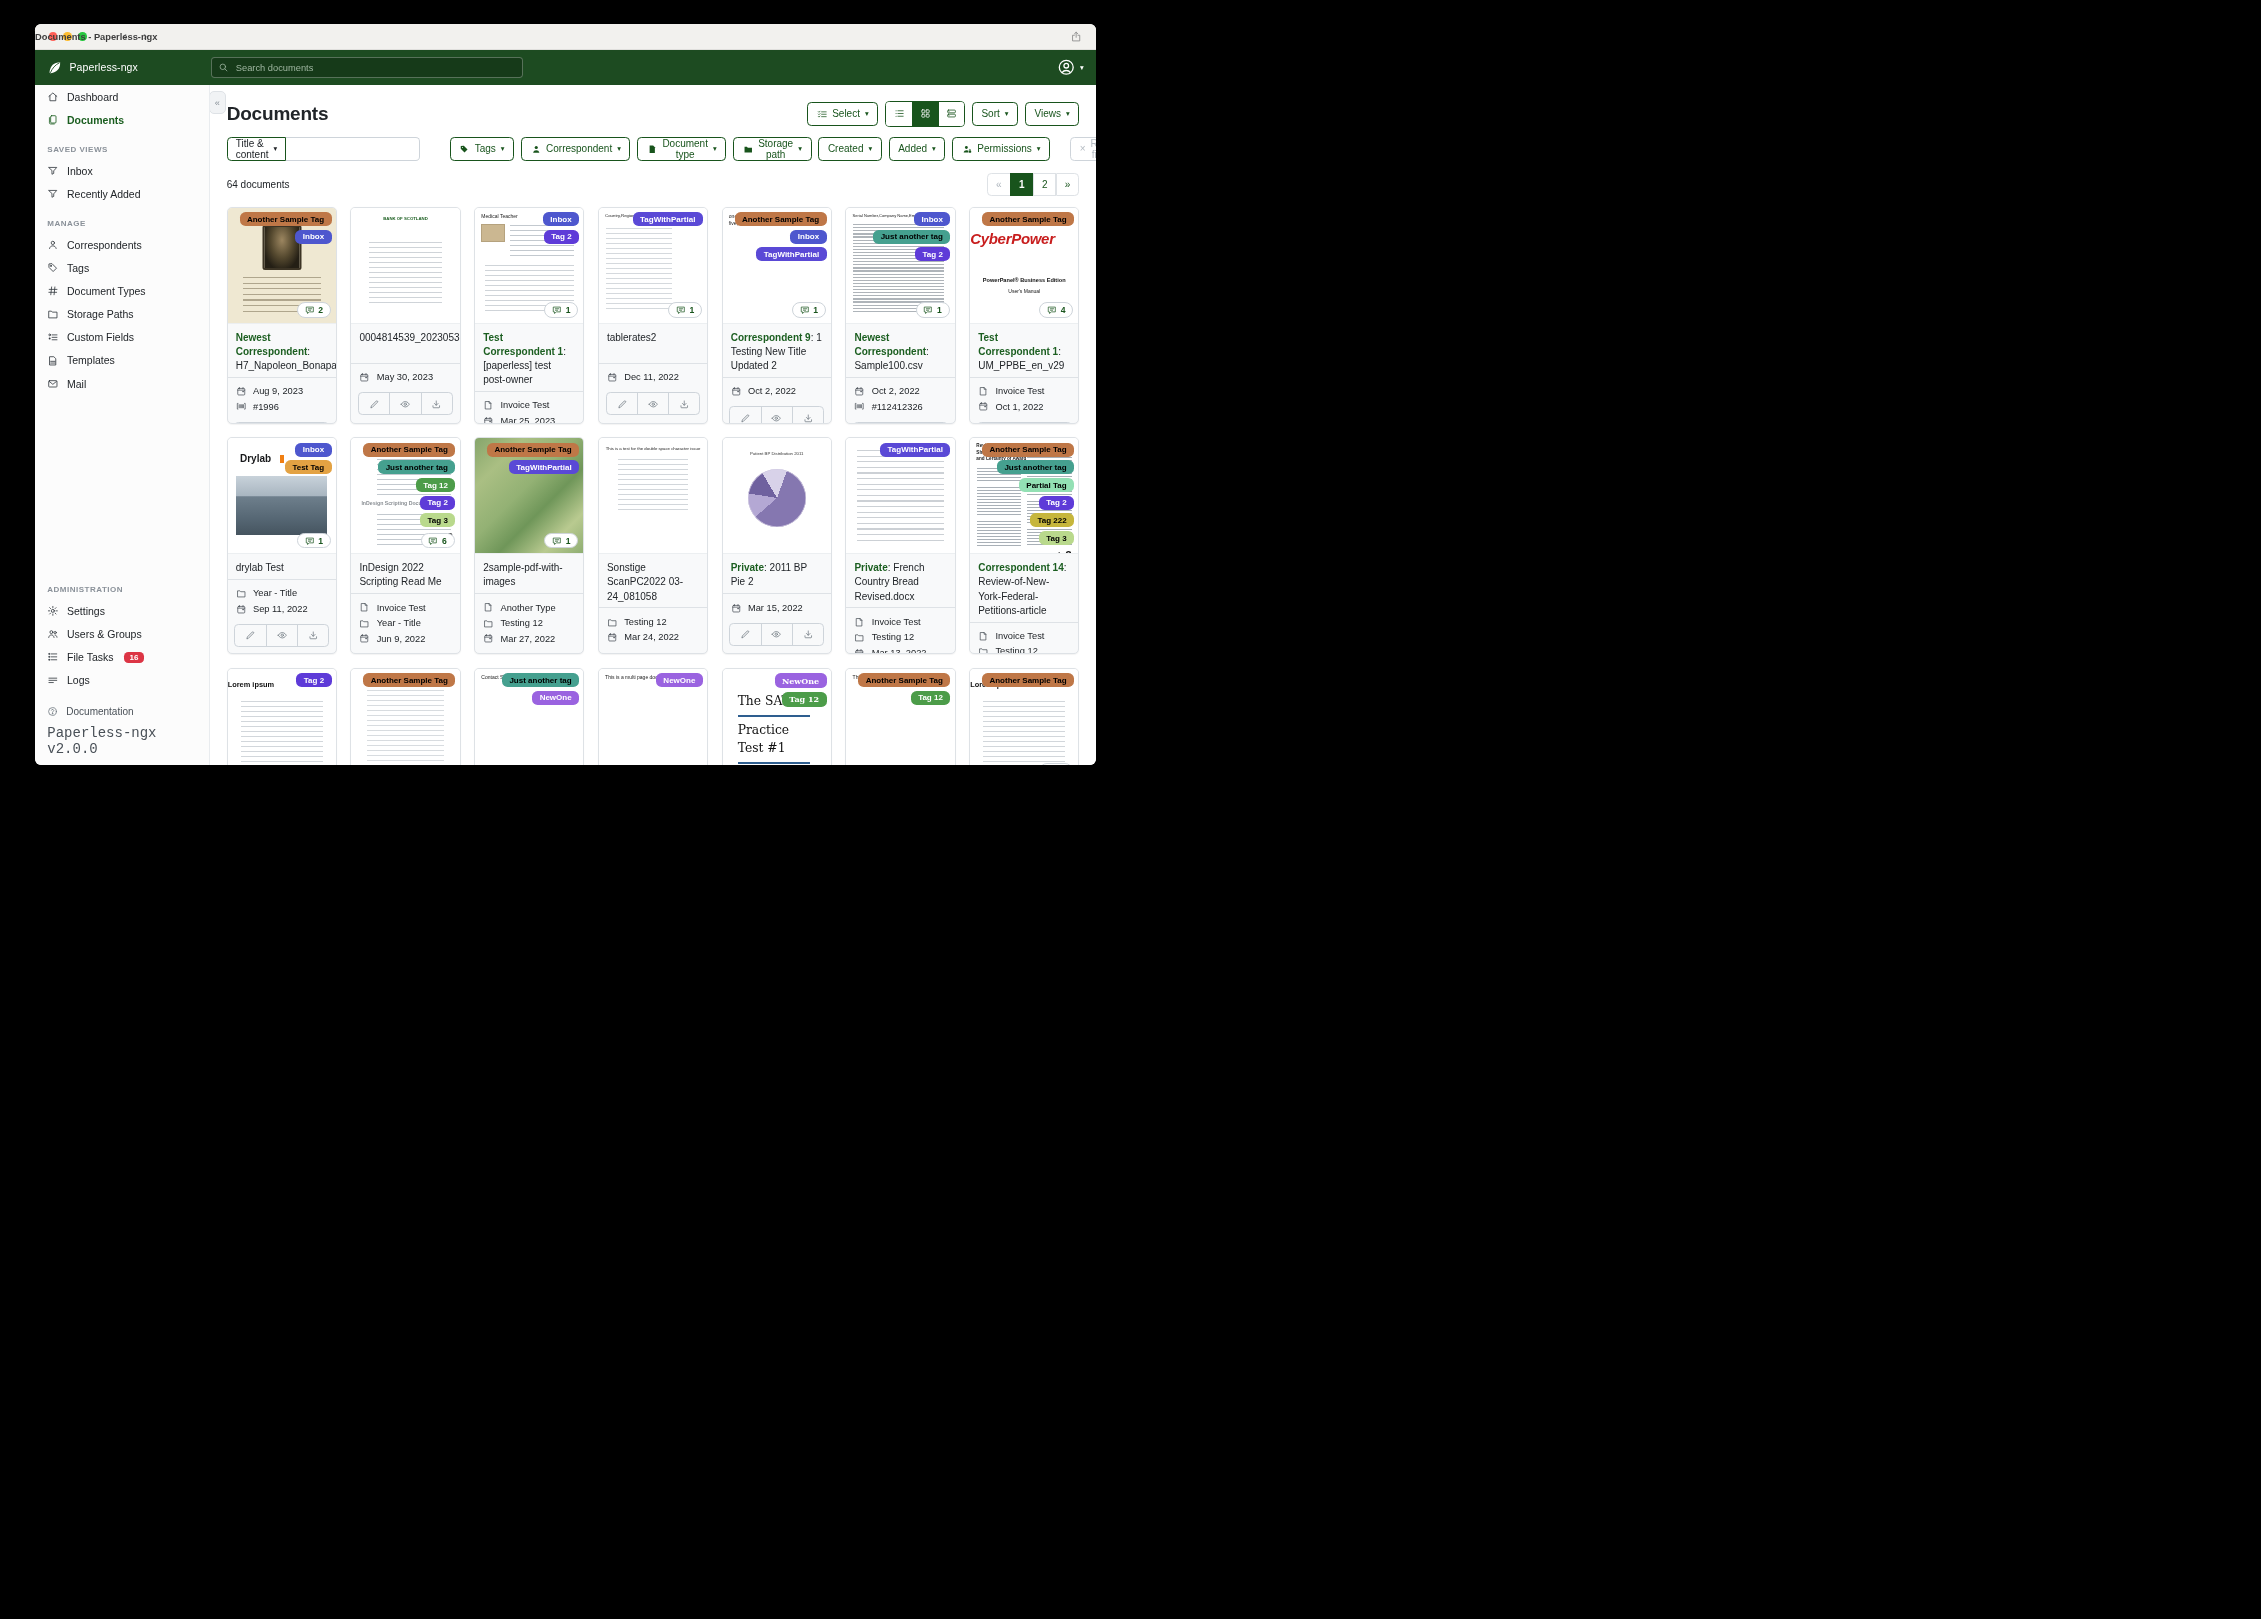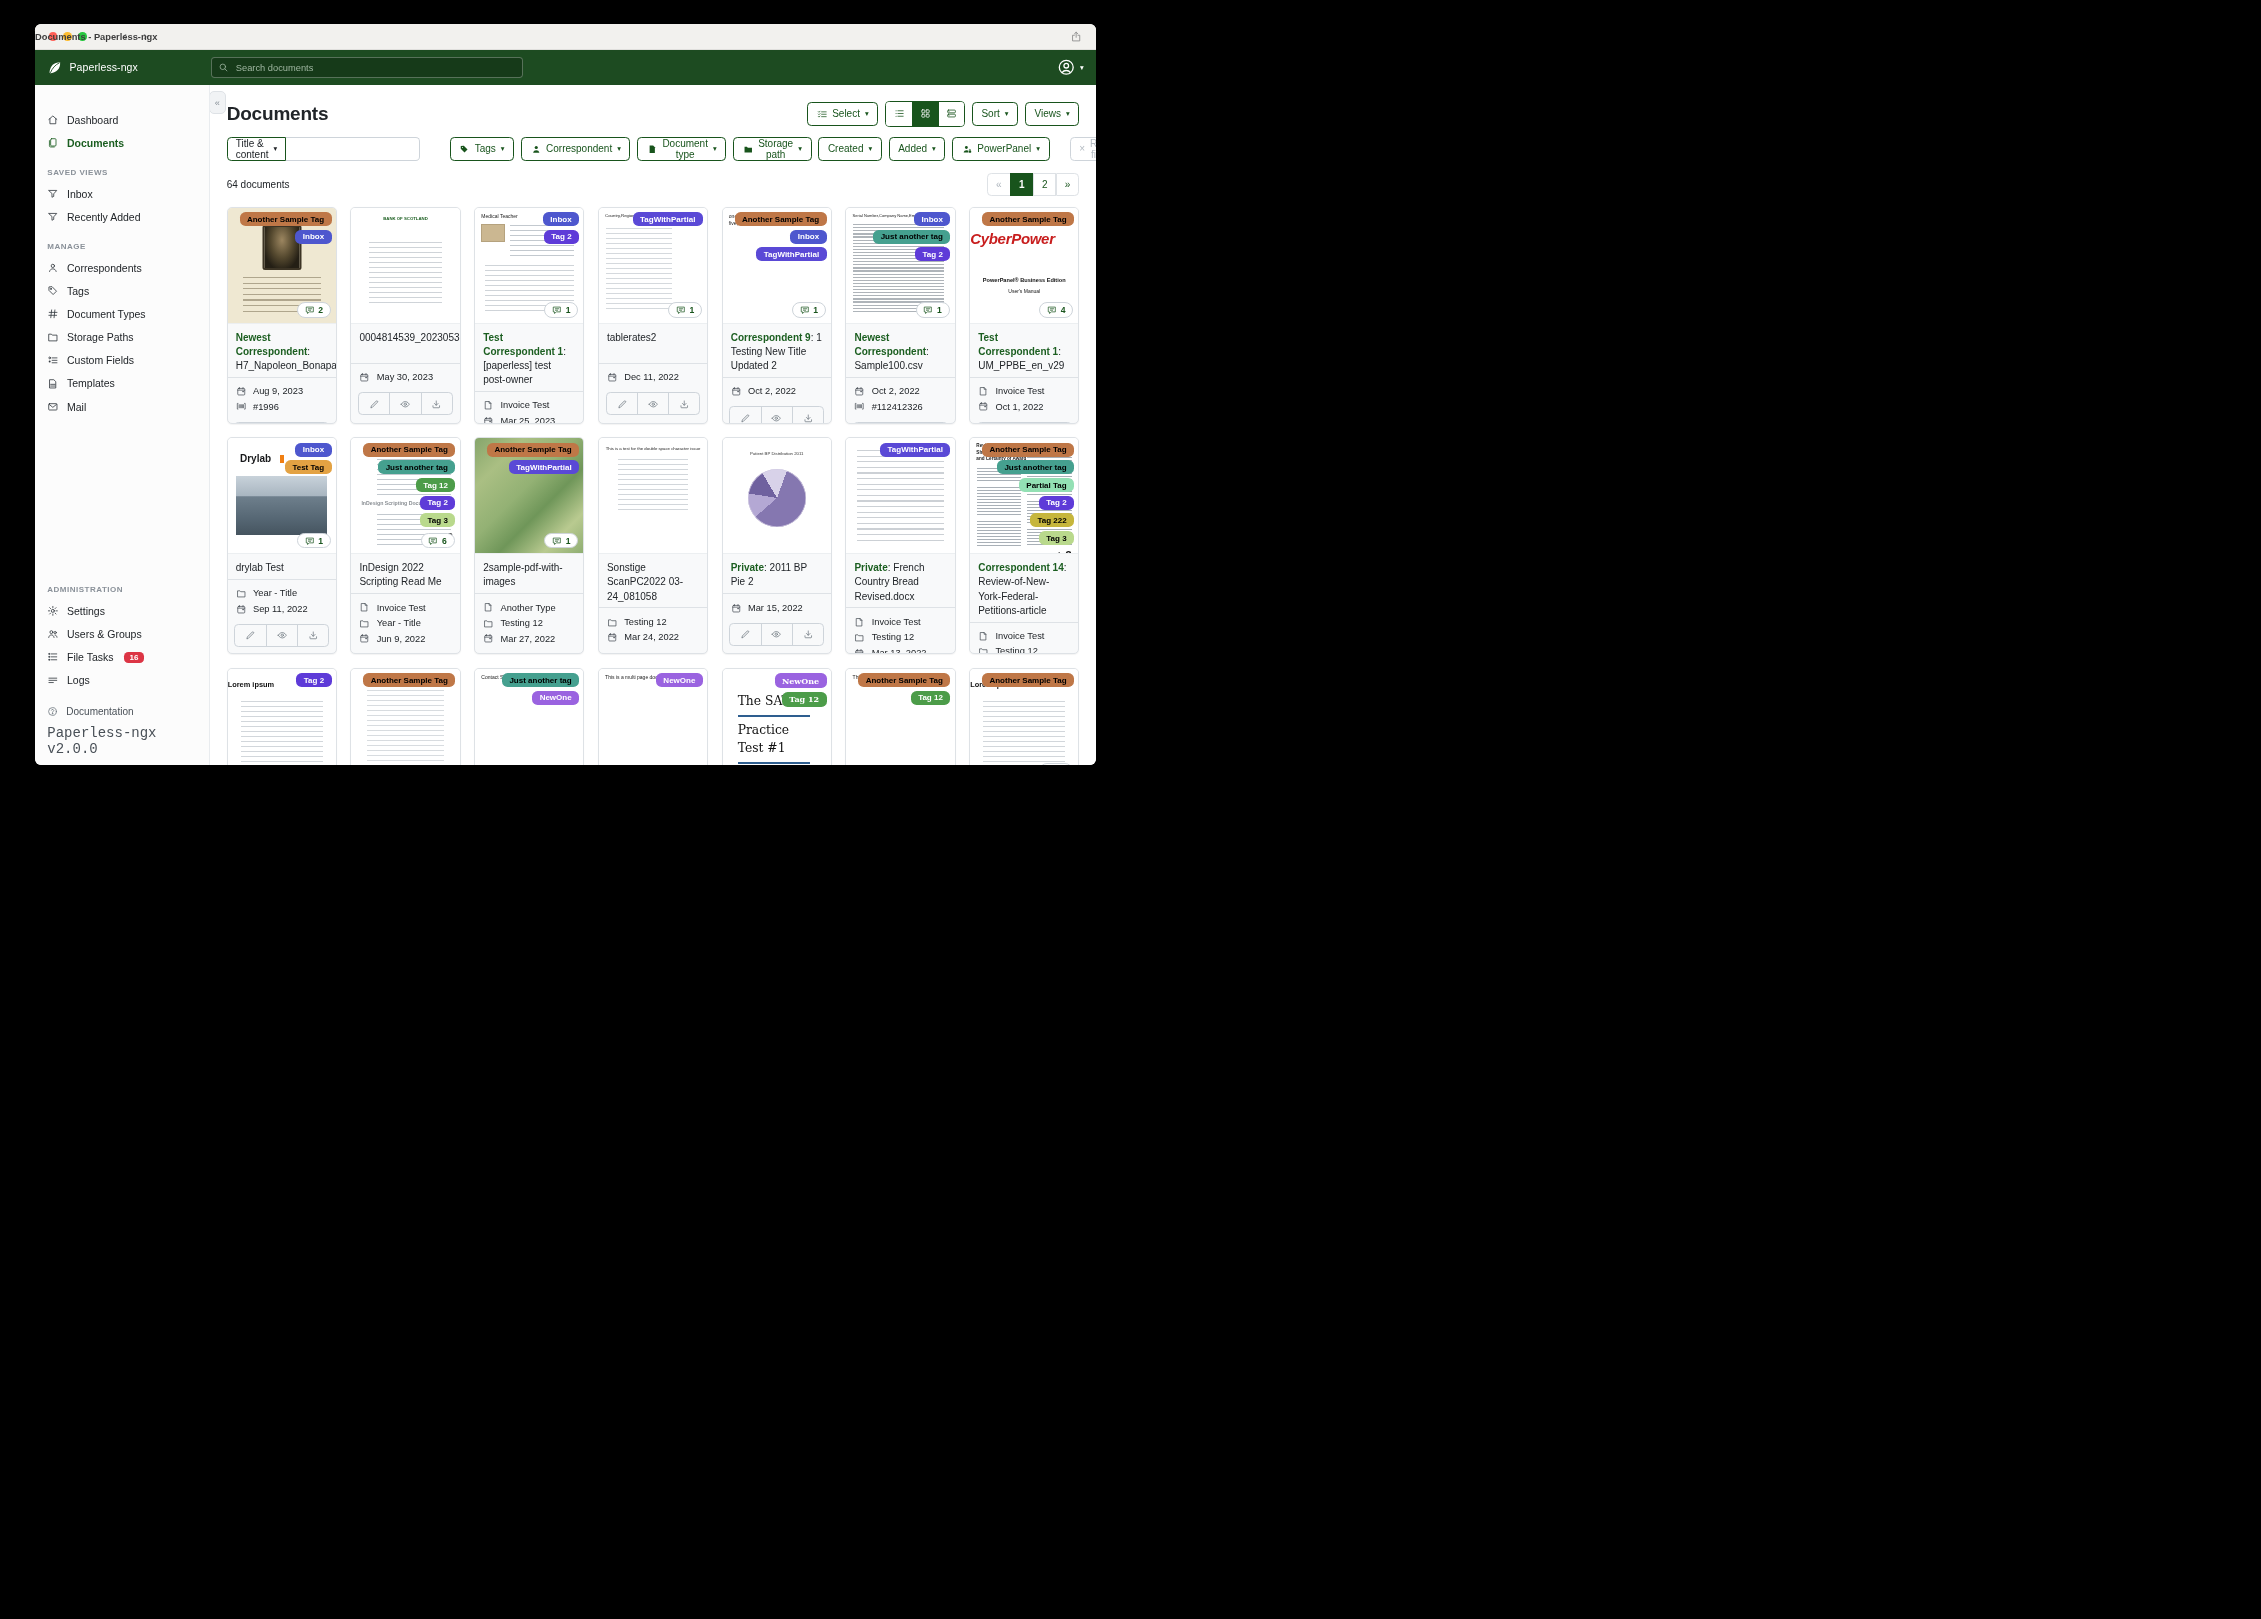--- a/index.html
+++ b/index.html
@@ -27,21 +27,21 @@
   .searchbox{position:relative;width:312px;height:21px;}
   .searchbox input{width:100%;height:100%;box-sizing:border-box;background:rgba(0,0,0,.22);border:0.6px solid rgba(255,255,255,.28);border-radius:3.7px;color:#d7e3d8;font-size:9.3px;padding:0 7.4px 0 23.5px;outline:none;font-family:"Liberation Sans",sans-serif;}
   .searchbox input::placeholder{color:#9fb6a1;}
   .search-ic{position:absolute;left:6.8px;top:5px;width:11px;height:11px;color:#9fb6a1;}
   .userarea{margin-left:auto;display:flex;align-items:center;gap:4.3px;color:#fff;}
   .user-circ{width:18.5px;height:18.5px;}
   .caret{font-size:7.4px;line-height:1;}
 
   
   .appbody{display:flex;height:681px;}
-  .sidebar{width:175px;flex:none;background:#fcfcfc;border-right:0.6px solid #e9ecef;display:flex;flex-direction:column;padding-top:23px;box-sizing:border-box;}
+  .sidebar{width:175px;flex:none;background:#fcfcfc;border-right:0.6px solid #e9ecef;display:flex;flex-direction:column;padding-top:0;box-sizing:border-box;}
   .side-item{display:flex;align-items:center;gap:8px;padding:5.6px 12.3px;font-size:10.5px;color:#212529;}
   .side-item .icon{width:11.7px;height:11.7px;color:#343a40;}
   .side-item.active{color:#1b5e20;font-weight:700;}
   .side-item.active .icon{color:#1b5e20;}
   .side-heading{font-size:8px;font-weight:700;color:#8a9199;letter-spacing:0.5px;margin:13.6px 12.3px 5px;}
   .badge-red{background:#dc3545;color:#fff;font-size:8px;font-weight:700;padding:1.2px 5.6px;border-radius:4.3px;margin-left:2.5px;}
   .side-admin{margin-top:auto;}
   .side-footer{padding:10px 0 8.6px;}
   .side-footer .side-item{font-size:10px;color:#495057;padding:3.7px 12.3px;}
   .side-footer .side-item .icon{color:#6c757d;width:11px;height:11px;}
@@ -471,21 +471,21 @@
             </button>
             <button class="btn" data-interactable="true">
               <span class="icon " data-interactable="false">
                 <svg viewBox="0 0 24 24">
                   <circle cx="10" cy="8" r="3.2" fill="currentColor"></circle>
                   <path fill="currentColor" d="M3.8 19.5c.8-3.6 3-5.2 6.2-5.2 1.5 0 2.8.3 3.8 1v4.2z"></path>
                   <rect x="15" y="15" width="6" height="4.8" rx="1" fill="currentColor"></rect>
                   <path d="M16.5 15v-1.3a1.5 1.5 0 0 1 3 0V15" fill="none" stroke="currentColor" stroke-width="1.5"></path>
                 </svg>
               </span>
-              <span data-interactable="false">PowerPanel</span>
+              <span data-interactable="false">Permissions</span>
               <span class="caret" data-interactable="false">▾</span>
             </button>
           </div>
         <button class="reset-btn" data-interactable="true">
           <span data-interactable="false">×</span>
           <span>Reset filters</span>
         </button>
       </div>
 
       <div class="count-row">

